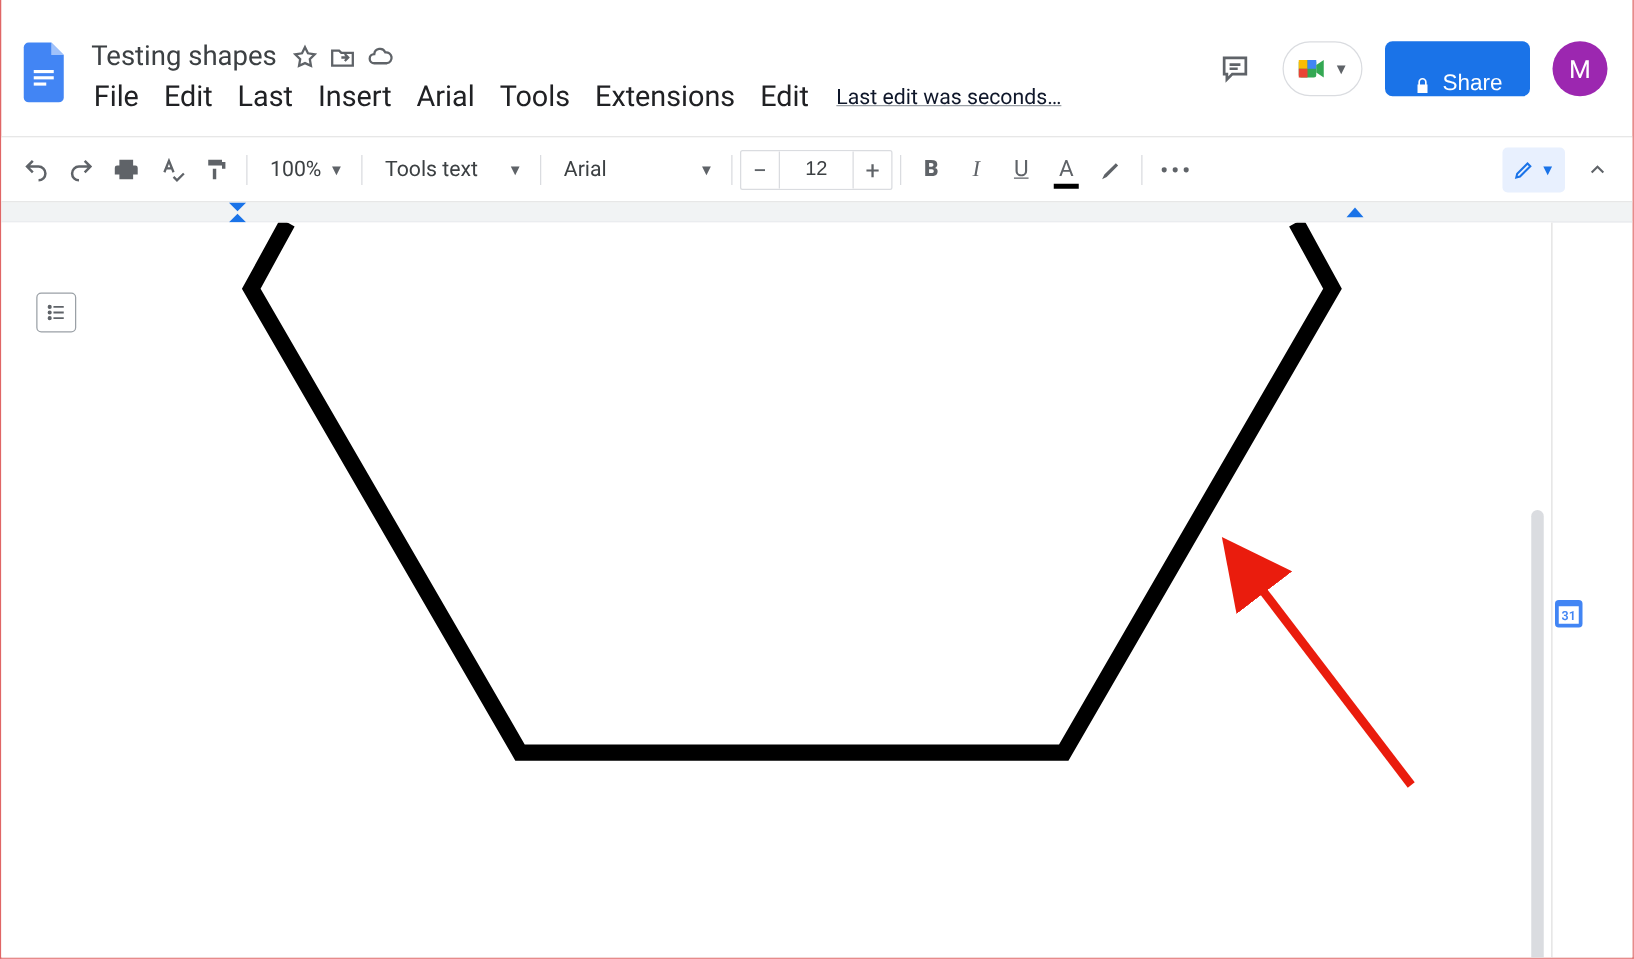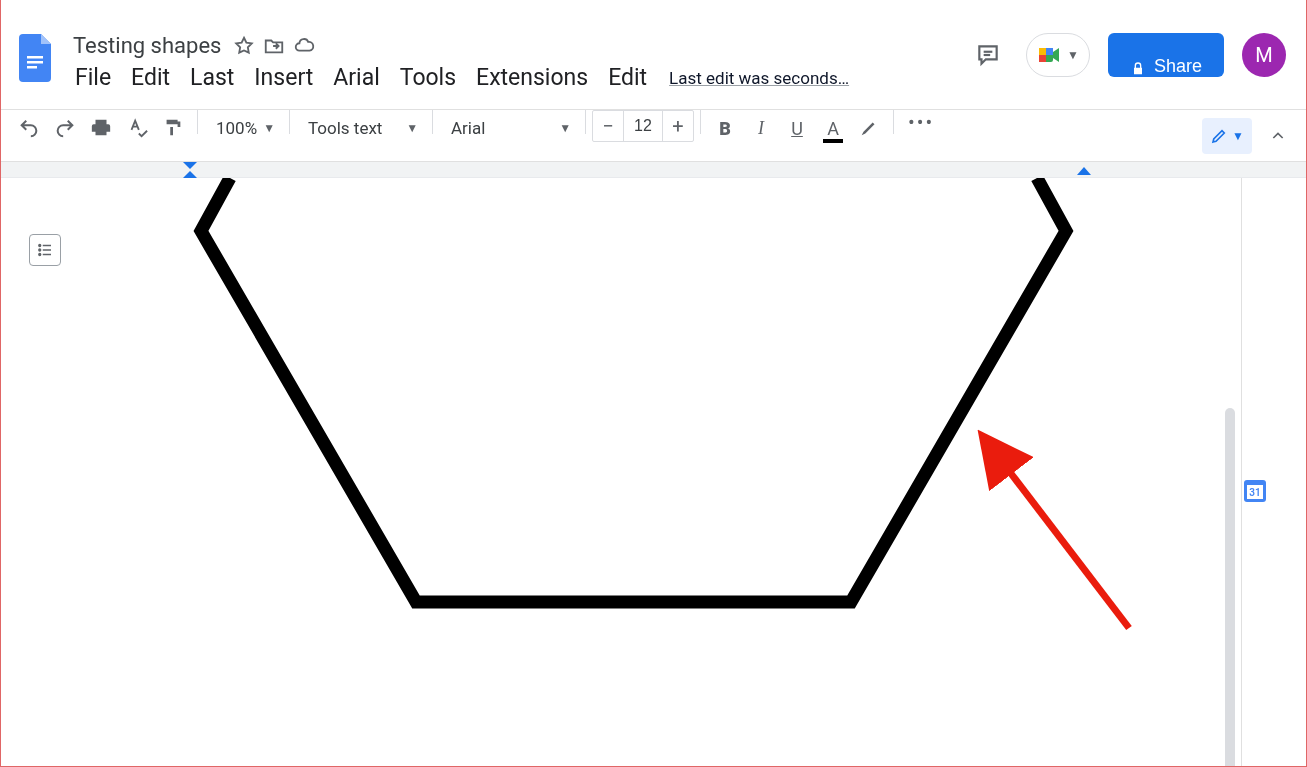--- a/index.html
+++ b/index.html
@@ -18,28 +18,28 @@
   .menu-item { font-size:23px; color:#202124; padding: 4px 10px; cursor:pointer; border-radius:4px; }
   .last-edit { font-size:17px; color:#0f172a; text-decoration: underline; text-decoration-color:#9aa0a6; padding-left:12px; cursor:pointer; }
 
   .titlebar-right { margin-left:auto; display:flex; align-items:center; gap:18px; padding-right:12px; }
   .comment-btn { width:40px; height:40px; display:flex; align-items:center; justify-content:center; color:#5f6368; cursor:pointer; border-radius:50%; }
   .meet-btn { width:64px; height:44px; border:1px solid #dadce0; border-radius:22px; display:flex; align-items:center; justify-content:center; gap:2px; cursor:pointer; background:#fff;}
   .share-btn { height:44px; background:#1a73e8; color:#fff; border:none; border-radius:6px; padding:0 22px; font-size:18px; font-weight:500; display:flex; align-items:flex-end; gap:8px; cursor:pointer;}
   .avatar { width:44px; height:44px; border-radius:50%; background:#9c27b0; color:#fff; display:flex; align-items:center; justify-content:center; font-size:20px; cursor:pointer; }
 
   
-  .toolbar { height:52px; background:#fff; border-bottom:1px solid #e0e0e0; display:flex; padding:0 10px; position:relative; }
+  .toolbar { height:52px; background:#fff; border-bottom:1px solid #e0e0e0; display:flex; align-items:center; padding:0 10px; position:relative; }
   .tool-btn { width:36px; height:36px; display:flex; align-items:center; justify-content:center; color:#5f6368; cursor:pointer; border-radius:4px; }
   .tool-sep { width:1px; height:24px; background:#dadce0; margin:0 6px; }
   .combo { display:flex; align-items:center; height:36px; padding:0 8px 0 12px; cursor:pointer; color:#3c4043; font-size:17px; gap:6px; }
   .chev { color:#5f6368; font-size:12px; }
   .font-group { display:flex; align-items:center; border:1px solid #dadce0; border-radius:2px; overflow:hidden; height:32px; }
   .font-step { width:30px; height:30px; display:flex; align-items:center; justify-content:center; color:#5f6368; cursor:pointer; font-size:20px; }
-  .font-size-input { width:40px; height:30px; border:none; border-left:1px solid #dadce0; border-right:1px solid #dadce0; text-align:center; font-size:16px; color:#3c4043; outline:none;}
+  .font-size-input { width:60px; height:30px; border:none; border-left:1px solid #dadce0; border-right:1px solid #dadce0; text-align:center; font-size:16px; color:#3c4043; outline:none;}
   .text-color { position:relative; }
   .text-color .under { position:absolute; bottom:3px; left:8px; right:8px; height:4px; background:#000; }
   .more-dots { font-size:20px; letter-spacing:2px; color:#5f6368; cursor:pointer; padding:0 8px;}
   .toolbar-right { margin-left:auto; display:flex; align-items:center; gap:8px; }
   .mode-btn { display:flex; align-items:center; background:#e8f0fe; border-radius:4px; height:36px; padding:0 8px; color:#1a73e8; cursor:pointer; gap:4px;}
   .collapse-btn { width:36px; height:36px; display:flex; align-items:center; justify-content:center; color:#5f6368; cursor:pointer;}
 
   
   .ruler { height:16px; background:#f1f3f4; border-bottom:1px solid #e8eaed; position:relative; }
   .indent-left, .indent-right { position:absolute; top:0; color:#1a73e8; font-size:14px; }

